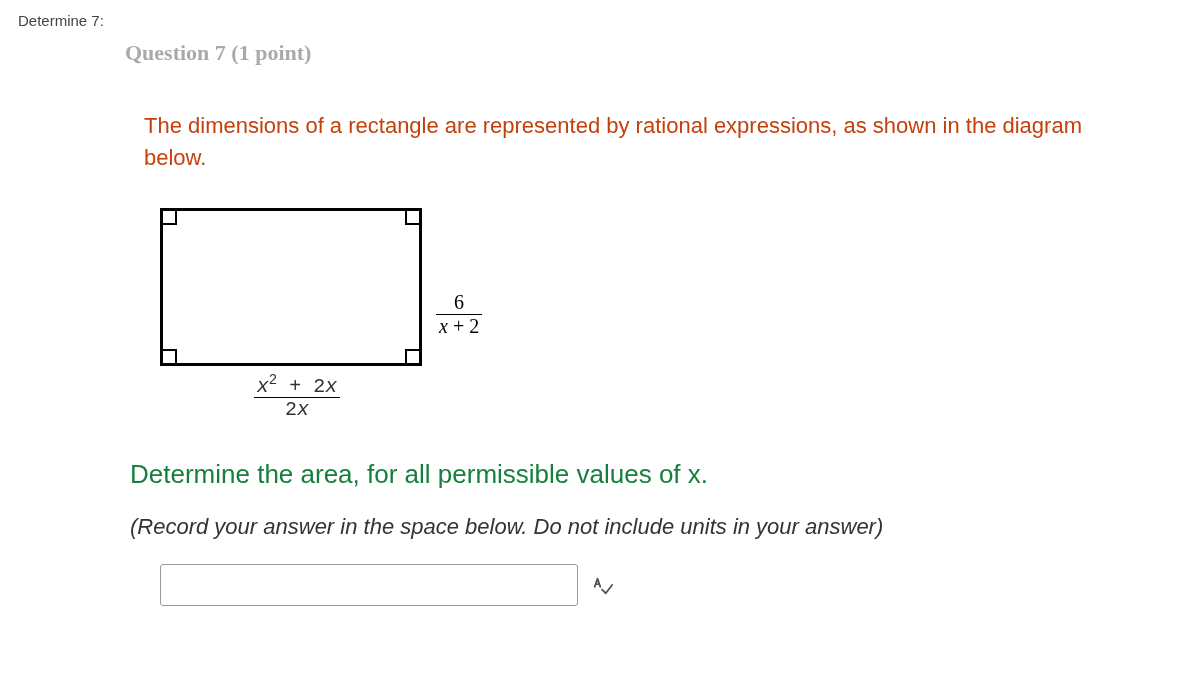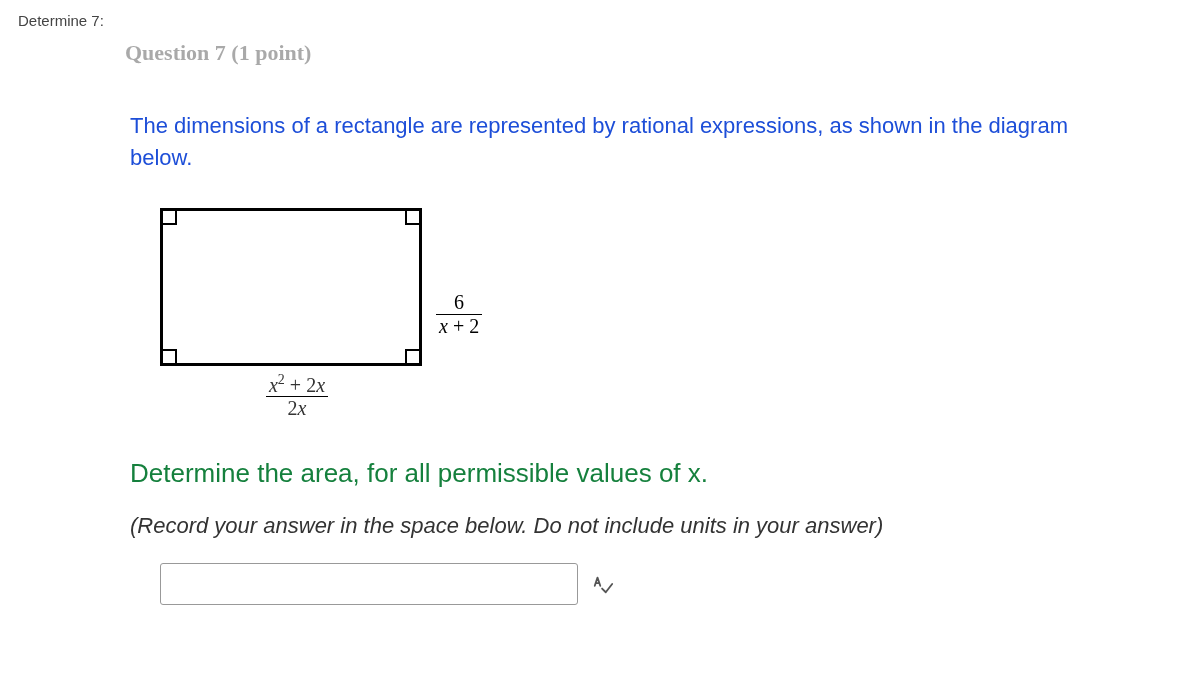--- a/index.html
+++ b/index.html
@@ -34,22 +34,23 @@
     }
     .content {
       position: absolute;
       top: 110px;
       left: 130px;
       width: 960px;
     }
     .prompt-text {
       font-size: 22px;
       line-height: 1.45;
-      color: #1d4ed8;
+      color: #c2410c;
       margin-bottom: 34px;
+      margin-left: 14px;
     }
     .diagram-wrap {
       margin-left: 30px;
       margin-bottom: 38px;
       display: flex;
       align-items: center;
       gap: 14px;
     }
     .rectangle-shape {
       position: relative;
@@ -84,21 +85,21 @@
       border-bottom: 1.5px solid #000;
       padding: 0 3px;
     }
     .fraction .den {
       display: block;
       padding: 0 3px;
     }
     .bottom-label {
       text-align: center;
       margin-top: 6px;
-      font-family: Liberation Serif, serif;
+      font-family: Liberation Mono, monospace;
       font-size: 20px;
       margin-left: 12px;
     }
     .diagram-col {
       display: flex;
       flex-direction: column;
       align-items: center;
     }
     .instruction {
       font-size: 26px;

